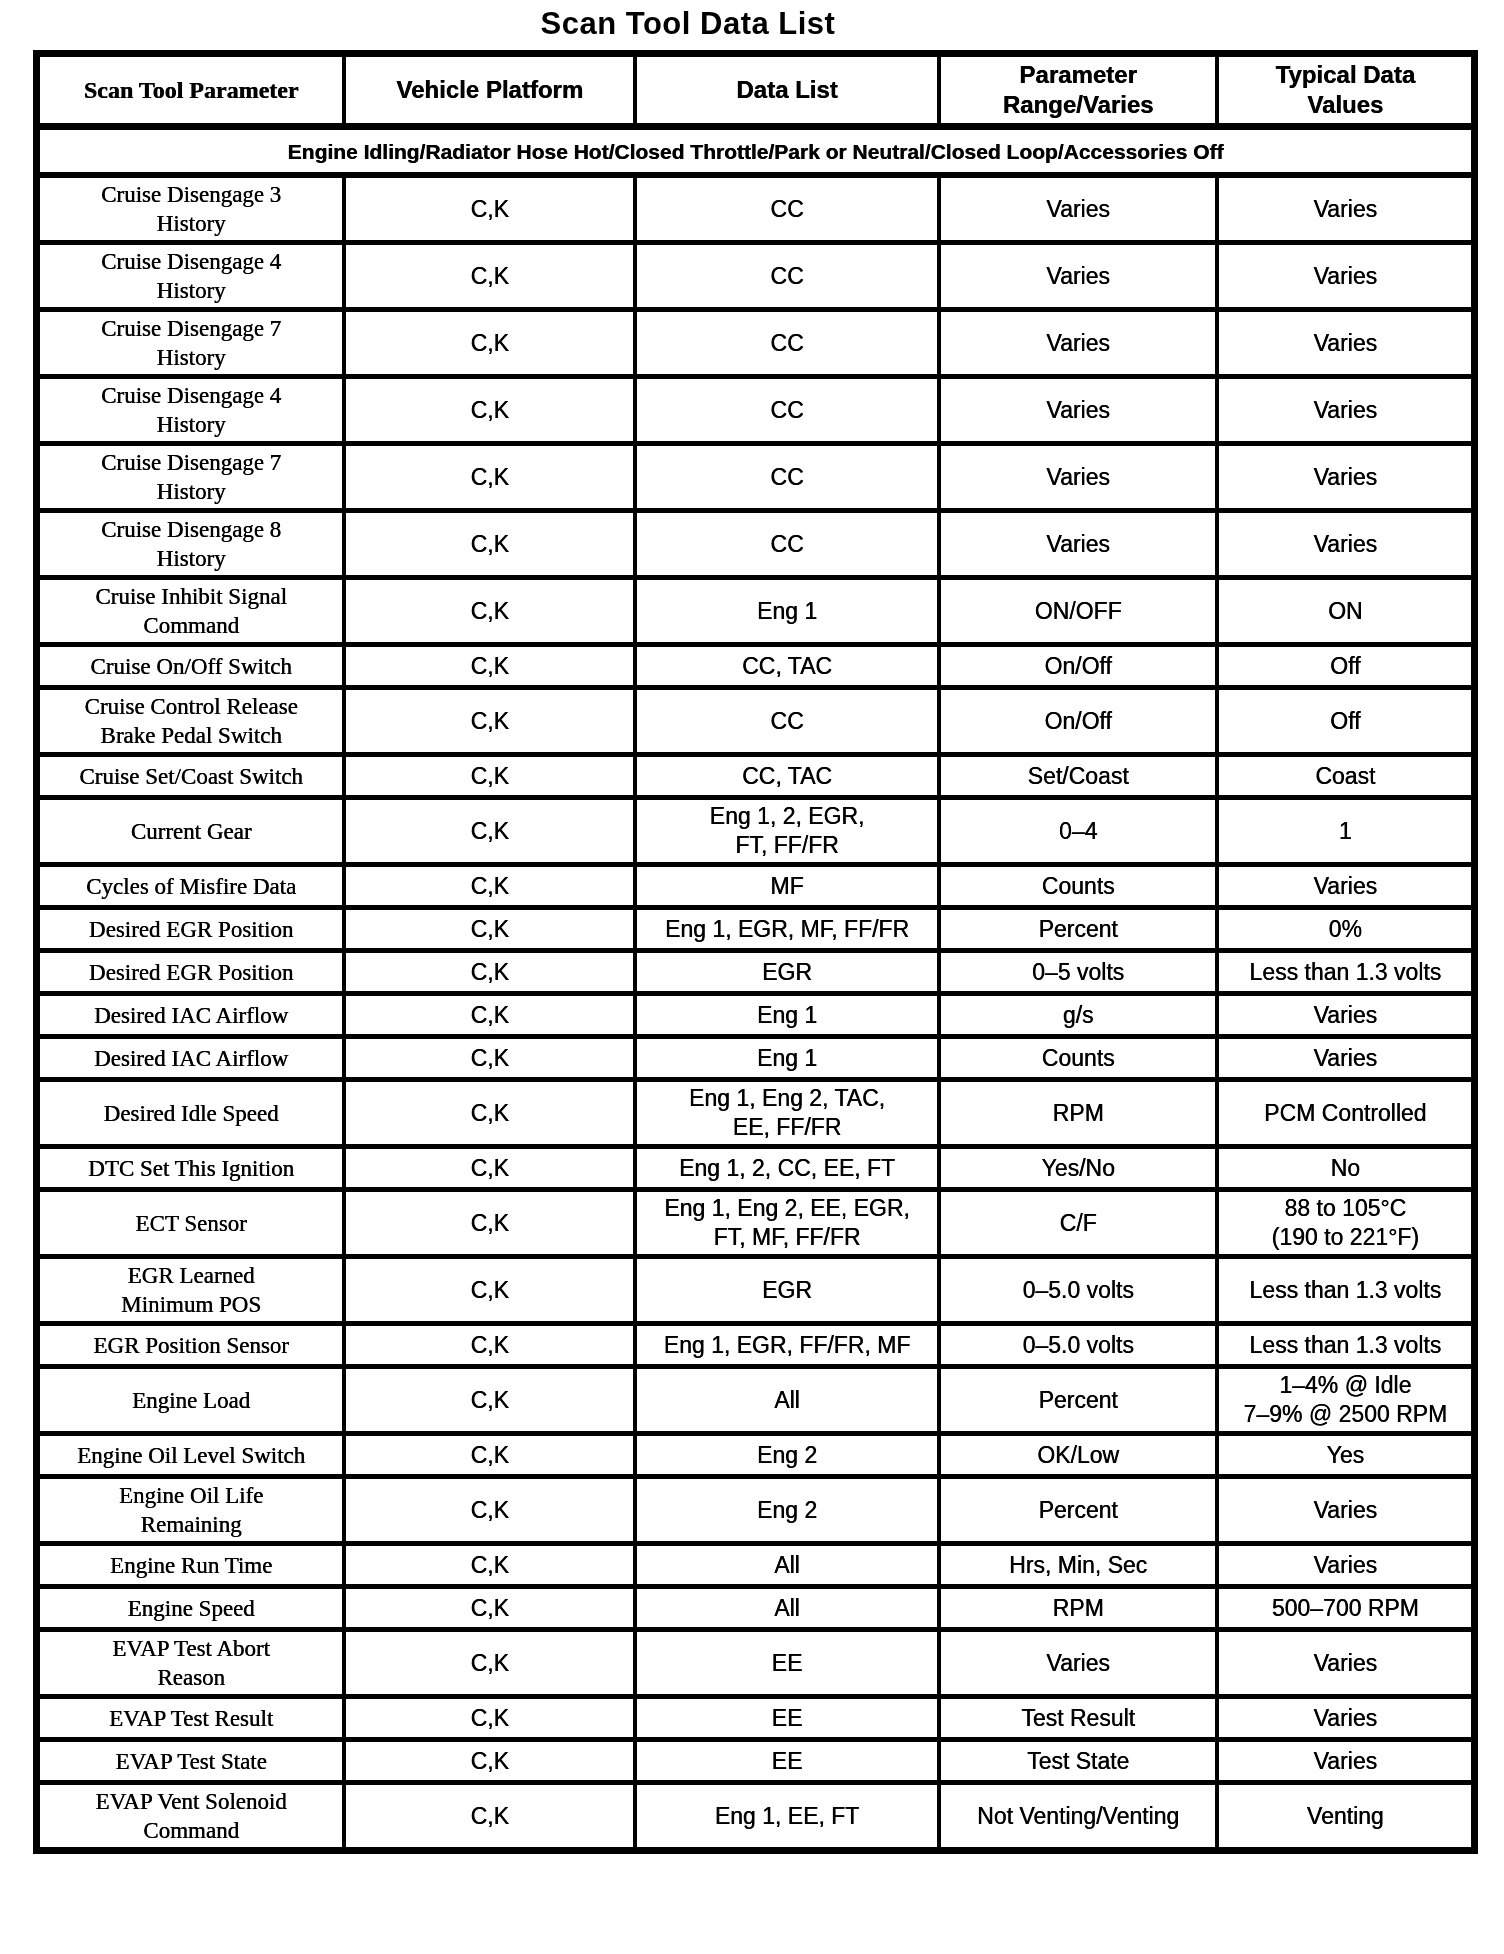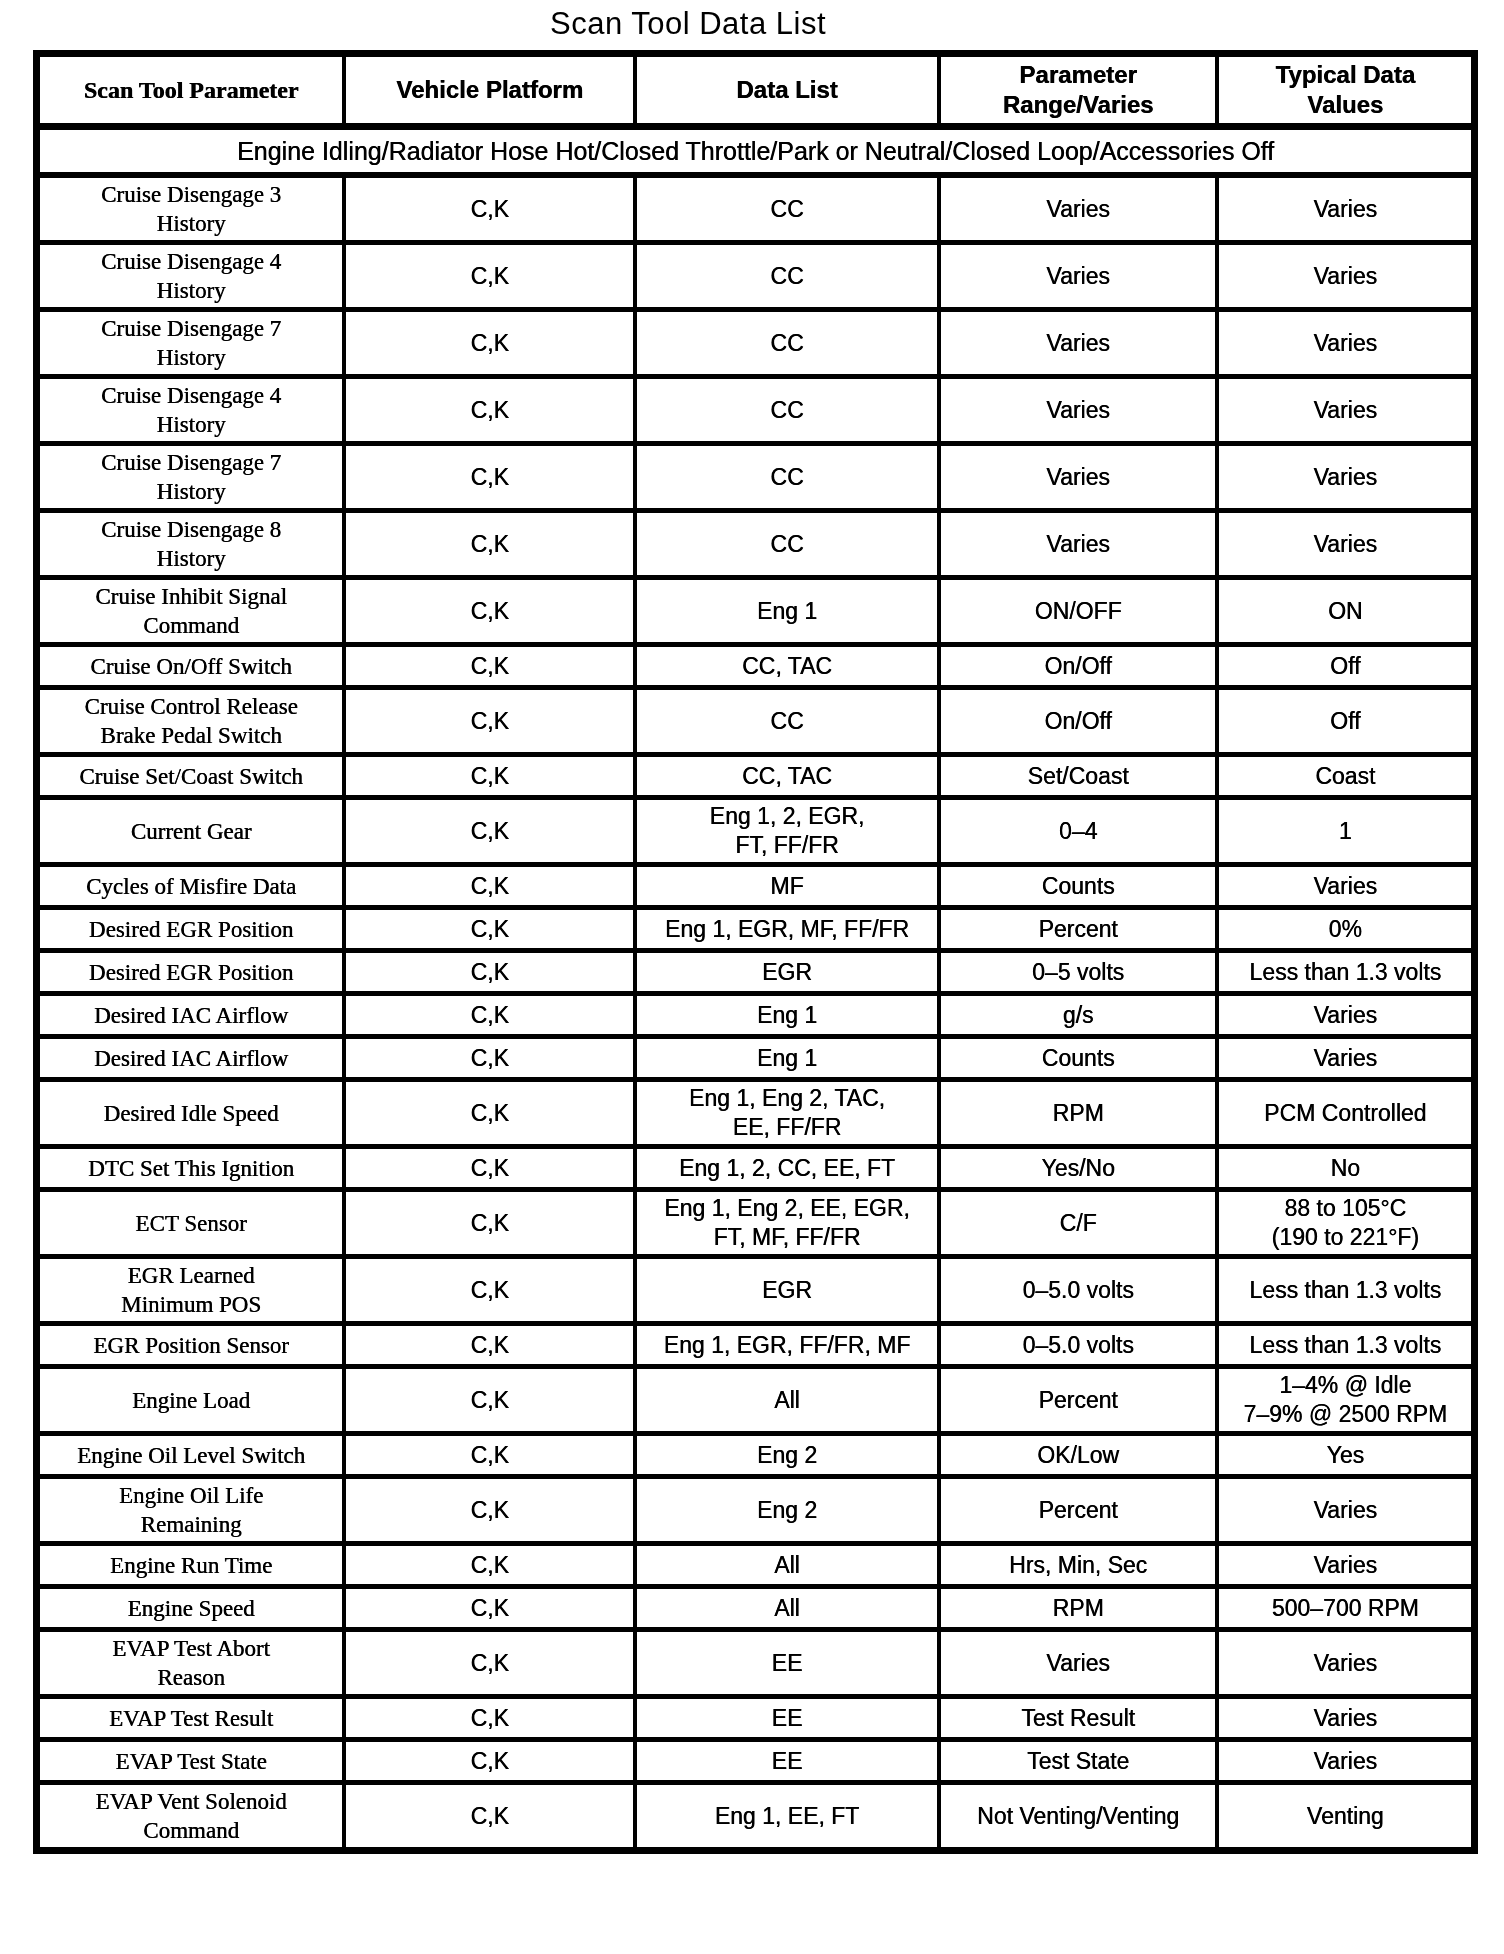--- a/index.html
+++ b/index.html
@@ -13,21 +13,21 @@
     width: 1504px;
     min-height: 1954px;
     background: #ffffff;
     box-sizing: border-box;
     padding-top: 4px;
   }
   .title {
     width: 1376px;            
     text-align: center;
     font-size: 31px;
-    font-weight: normal;
+    font-weight: bold;
     margin: 2px 0 8px 0;
     letter-spacing: 0.5px;
   }
   table.scan-table {
     border-collapse: collapse;
     table-layout: fixed;
     margin-left: 33px;
     width: 1445px;
     border: 7px solid #000;
   }
@@ -46,22 +46,22 @@
     text-shadow: 0.45px 0 0 #000;
   }
   thead th {
     font-size: 24px;
     font-weight: bold;
     height: 62px;
     line-height: 30px;
     border-bottom-width: 7px;
   }
   td.banner {
-    font-weight: normal;
-    font-size: 25px;
+    font-weight: bold;
+    font-size: 21px;
     height: 38px;
     border-bottom-width: 6px;
   }
   
   .c0 { width: 21.4%; font-family: Liberation Serif, serif; }
   .c1 { width: 20.3%; }
   .c2 { width: 21.2%; }
   .c3 { width: 19.4%; }
   .c4 { width: 17.7%; }
   tr.lines1 td { height: 34px; }

